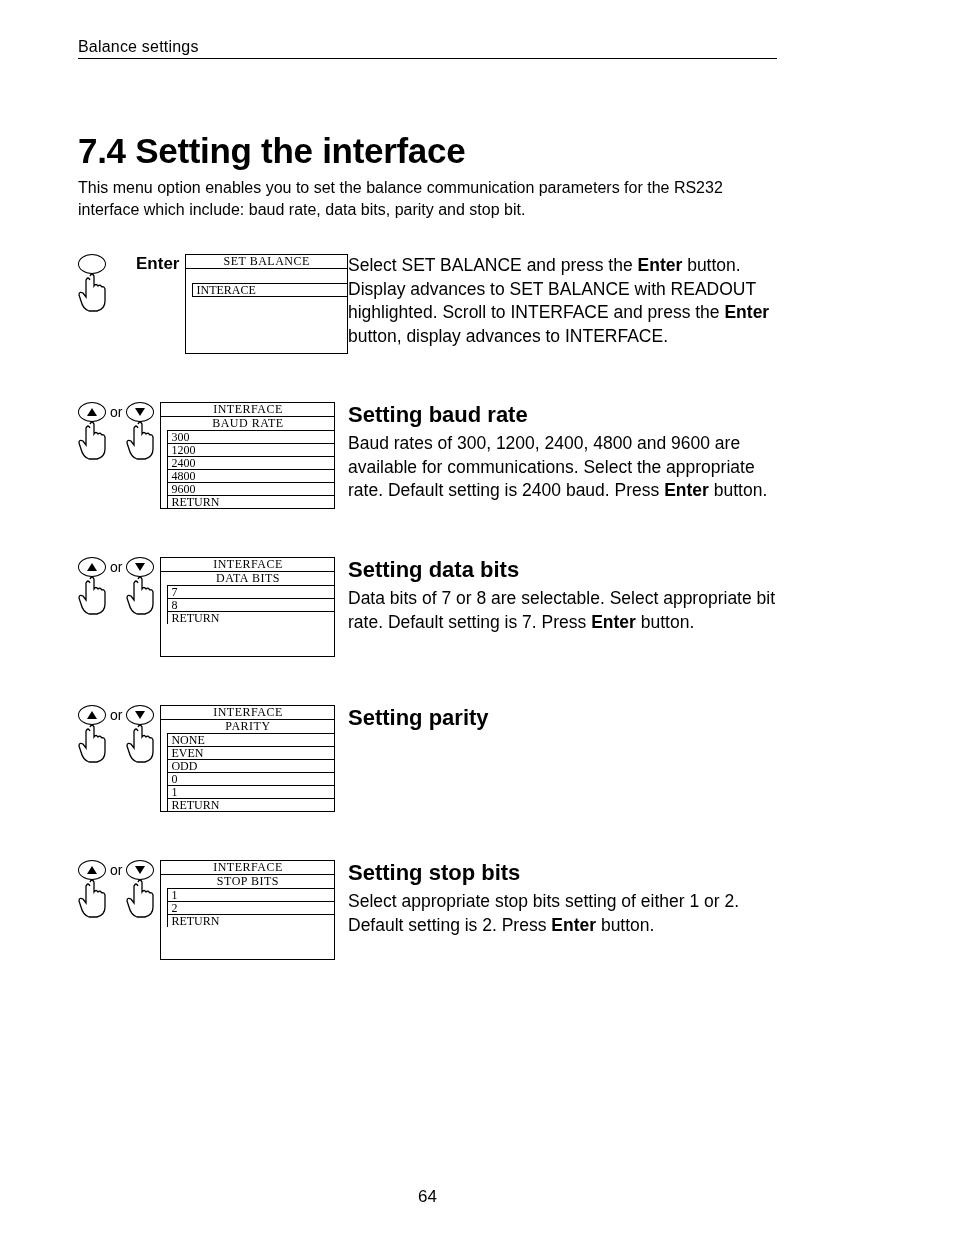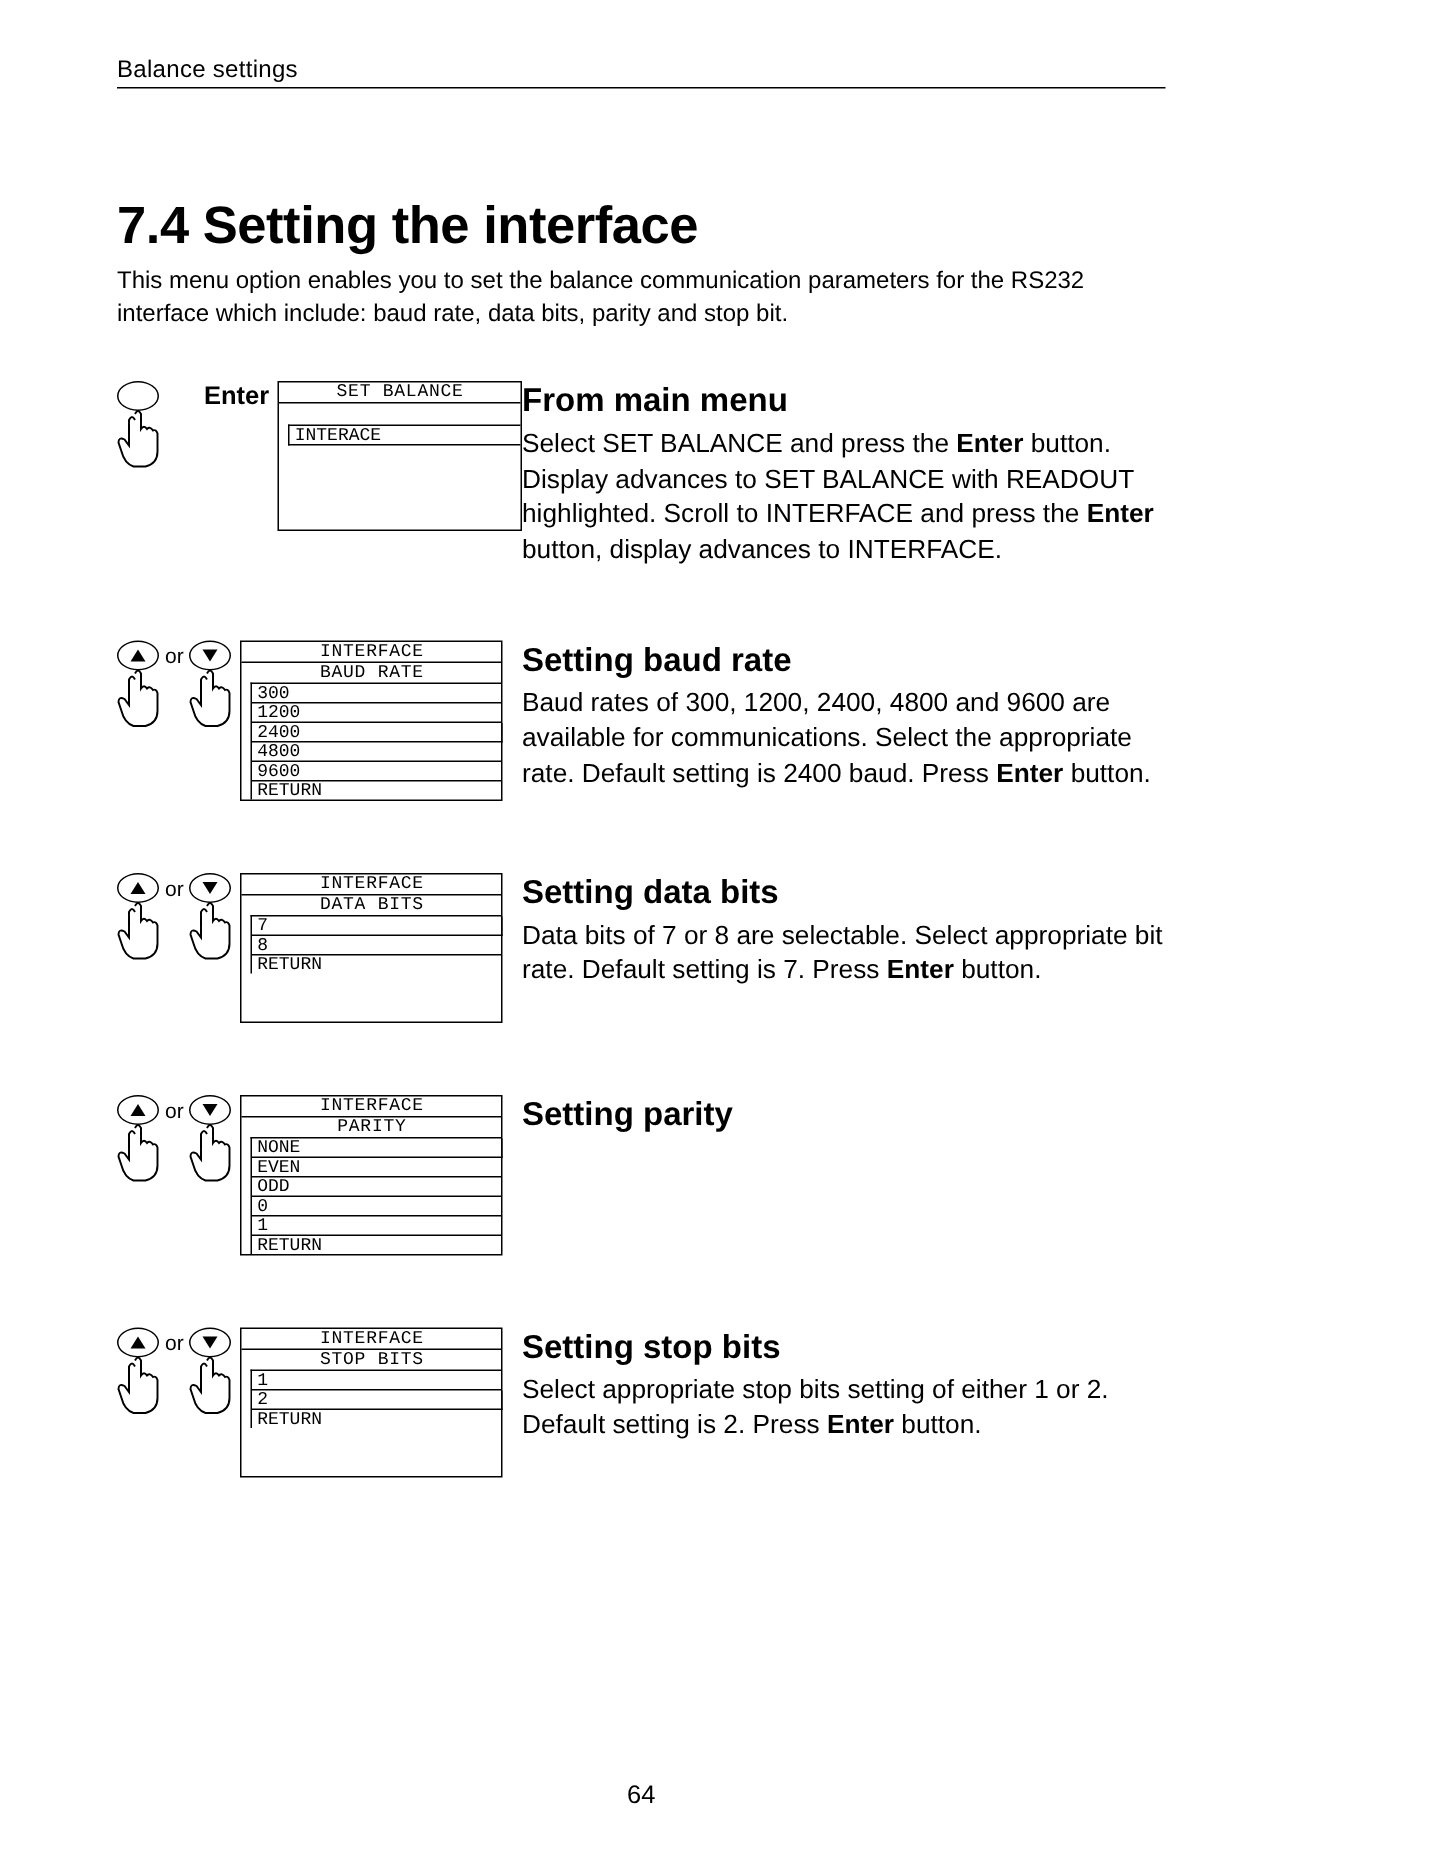--- a/index.html
+++ b/index.html
@@ -105,21 +105,21 @@
     font-weight: 800;
     font-size: 17px;
     padding-top: 0;
     margin-left: 26px;
   }
 
   
   .lcd {
     border: 1.5px solid #000;
     width: 175px;
-    font-family: Liberation Mono, monospace;
+    font-family: Liberation Serif, serif;
     font-stretch: condensed;
     font-size: 12px;
     line-height: 1.0;
     box-sizing: border-box;
   }
   .lcd .hdr1 {
     text-align: center;
     border-bottom: 1px solid #000;
     padding: 0 2px 1px 2px;
     letter-spacing: 0.5px;
@@ -178,21 +178,20 @@
           </svg>
         </div>
         <div class="enter-label">Enter</div>
       </div>
       <div class="lcd lcd-first" style="height:100px;">
         <div class="hdr1">SET  BALANCE</div>
         <div class="single-item">INTERACE</div>
       </div>
     </div>
     <div class="right-col">
-      <h2>From main menu</h2>
       <div class="body">
         <span>Select SET BALANCE and press the </span><span class="b">Enter</span><span> button.  Display advances to SET BALANCE with READOUT highlighted.  Scroll to INTERFACE and press the </span><span class="b">Enter</span><span> button, display advances to INTERFACE.</span>
       </div>
     </div>
   </div>
 
   <div class="section-row">
     <div class="left-col">
       <div class="btncluster">
         <div class="press">

